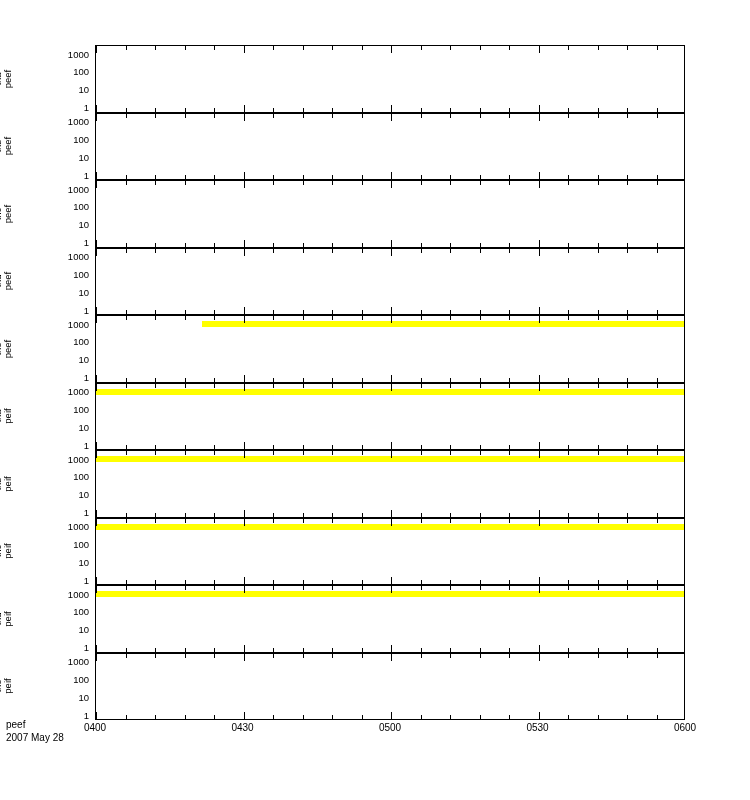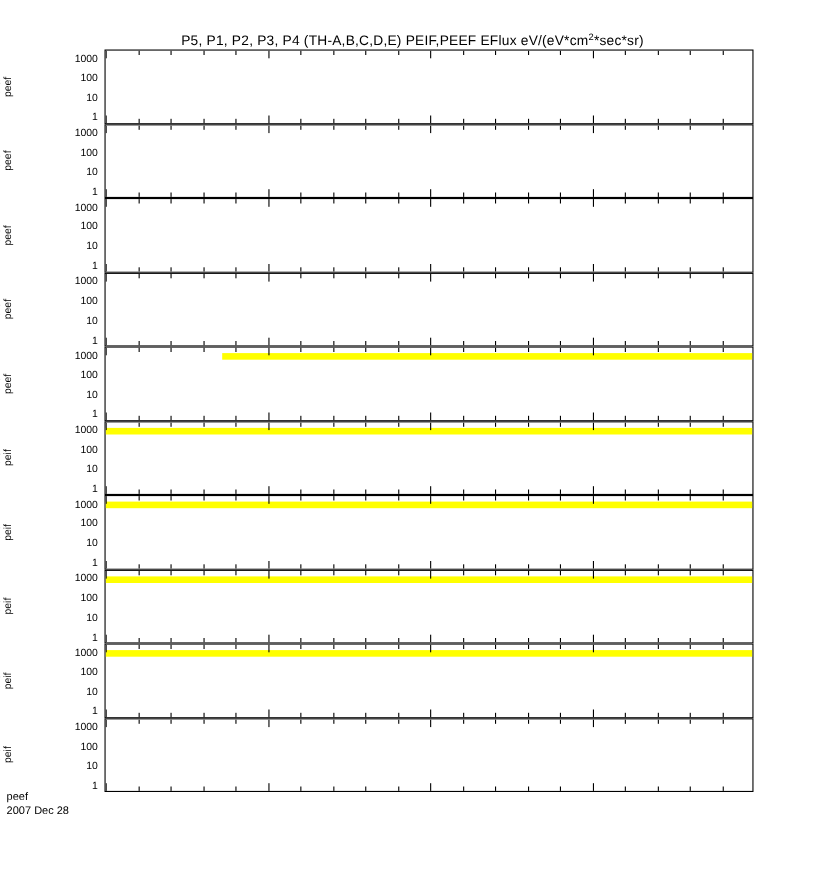--- a/index.html
+++ b/index.html
@@ -117,23 +117,20 @@
     font-size: 10px;
     line-height: 13px;
     white-space: pre;
   }
 </style>
 </head>
 <body>
 
 <div id="figure">
 
-  <div id="title">
-    <span>P5, P1, P2, P3, P4 (TH-A,B,C,D,E) PEIF,PEEF EFlux eV/(eV*cm</span><sup>2</sup><span>*sec*sr)</span>
-  </div>
 
   <div id="plot-stack">
       <div class="panel" style="top: 0px; height: 67.5px;">
         <div class="panel-inner">
           <div class="tick-major" style="left: 0px; bottom: 0px; height: 7px;"></div>
           <div class="tick-major" style="left: 0px; top: 0px; height: 7px;"></div>
           <div class="tick-minor" style="left: 29.5px; bottom: 0px; height: 4px;"></div>
           <div class="tick-minor" style="left: 29.5px; top: 0px; height: 4px;"></div>
           <div class="tick-minor" style="left: 59px; bottom: 0px; height: 4px;"></div>
           <div class="tick-minor" style="left: 59px; top: 0px; height: 4px;"></div>
@@ -639,16 +636,23 @@
       </div>
       <div class="ytick-labels" style="left: -52px; top: 607.5px; height: 67.5px;">
         <div style="top: 62.1218px;">1</div>
         <div style="top: 44.256px;">10</div>
         <div style="top: 26.3901px;">100</div>
         <div style="top: 8.52419px;">1000</div>
       </div>
       <div class="ylabel" style="left: -137px; top: 631.25px;"><div>the</div><div>peif</div></div>
     </div>
 
+  <div id="xaxis-labels">
+      <div class="xlabel" style="left: 0px; top: 0px;">0400</div>
+      <div class="xlabel" style="left: 147.5px; top: 0px;">0430</div>
+      <div class="xlabel" style="left: 295px; top: 0px;">0500</div>
+      <div class="xlabel" style="left: 442.5px; top: 0px;">0530</div>
+      <div class="xlabel" style="left: 590px; top: 0px;">0600</div>
+    </div>
 
-  <div id="timebase"><div>peef</div><div>2007 Dec 28</div></div>
+  <div id="timebase"><div>peef</div><div>2007 May 28</div></div>
 
 </div>
 
 </body></html>

